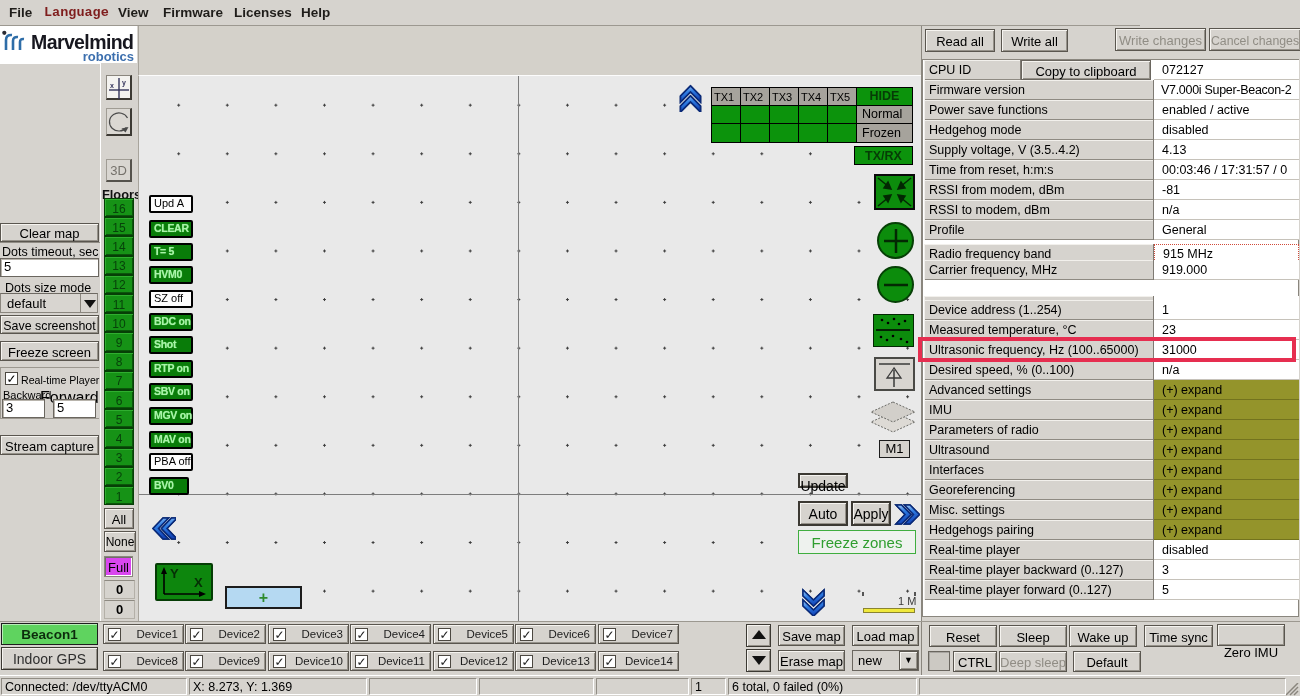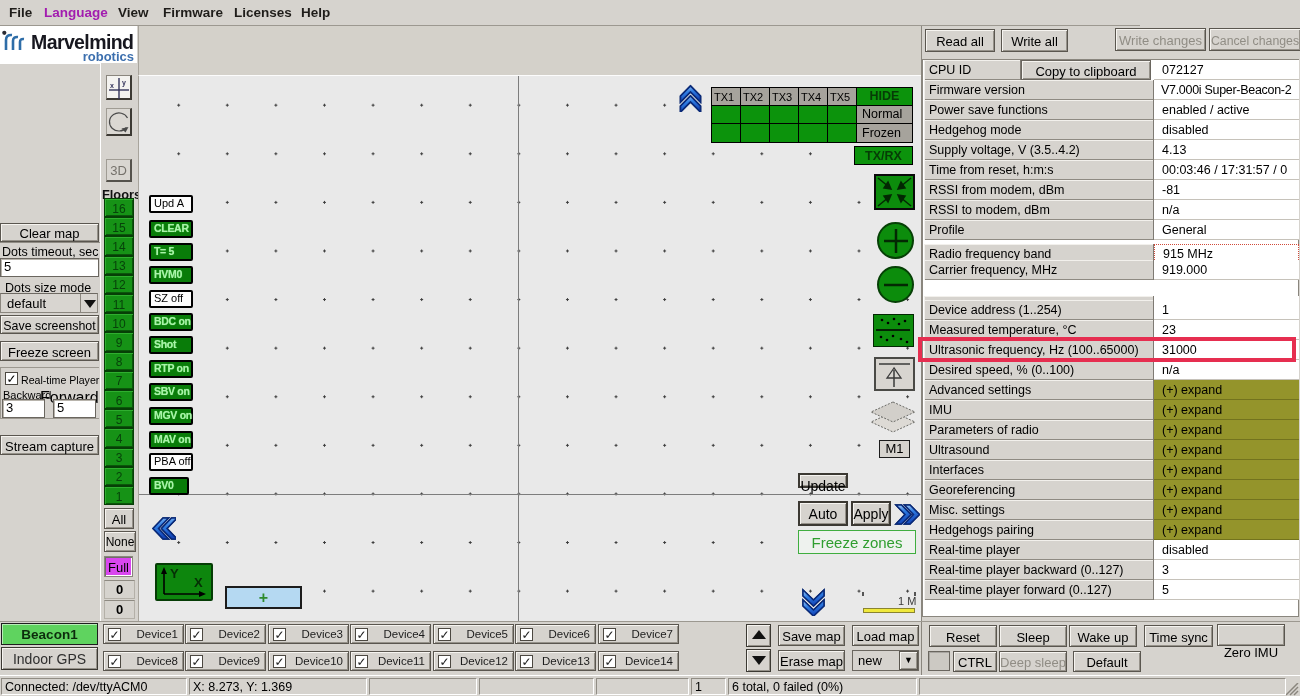--- a/index.html
+++ b/index.html
@@ -46,21 +46,21 @@
 .chev { filter:drop-shadow(0 0 0.4px #06255e); }
 .txh { position:absolute; top:1px; width:28px; height:17px; background:#a6a39c; font-size:11px; padding:2.5px 0 0 2px; }
 .txg { position:absolute; width:28px; height:17px; background:#0c930c; }
 .circ { position:absolute; width:37px; height:37px; border-radius:50%; background:#0c8c0c; border:2px solid #064006; }
 </style>
 </head>
 <body>
 <div id="app">
 <div id="menubar">
   <span style="left:9px;">File</span>
-  <span style="left:44px;color:#a21caf;">Language</span>
+  <span style="left:44px;color:#7f1d1d;font-family:Liberation Mono, monospace;">Language</span>
   <span style="left:118px;">View</span>
   <span style="left:163px;">Firmware</span>
   <span style="left:234px;">Licenses</span>
   <span style="left:301px;">Help</span>
 </div>
 <div id="logo">
   <svg width="26" height="24" viewBox="0 0 26 24" style="position:absolute;left:2px;top:4px;">
     <circle cx="2.3" cy="2.8" r="2.1" fill="#2b2b33"></circle>
     <g fill="none" stroke="#2e6da8" stroke-width="2.6">
       <path d="M4 20 L4 10 Q4 4.5 10 5"></path>

